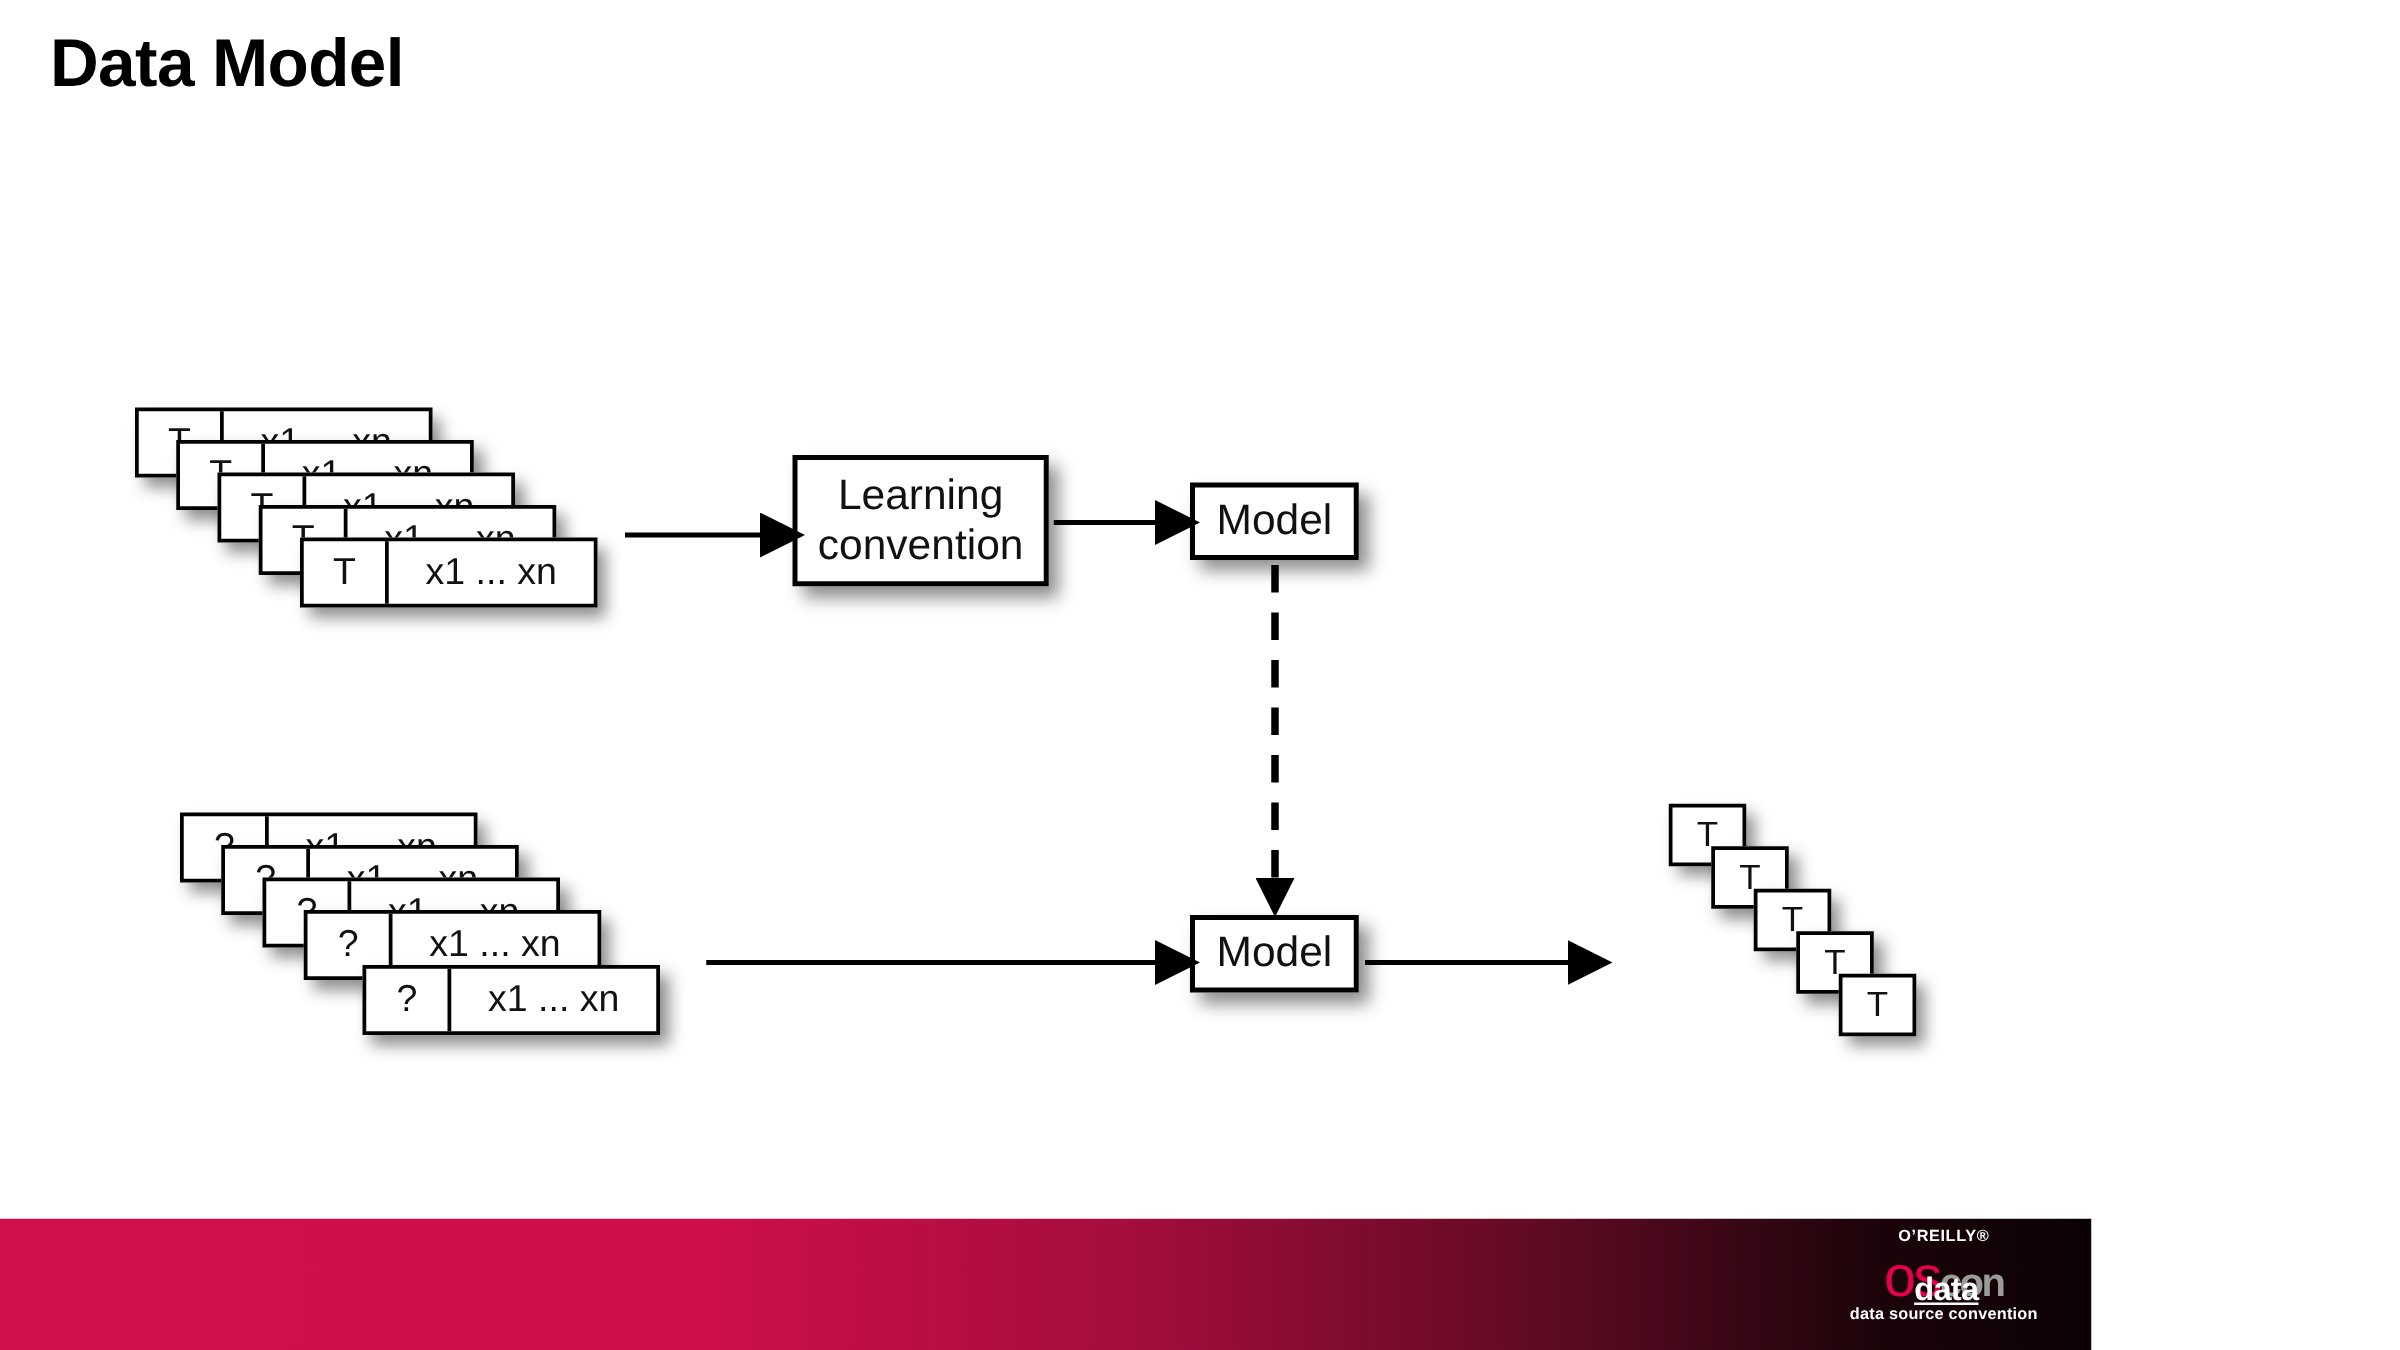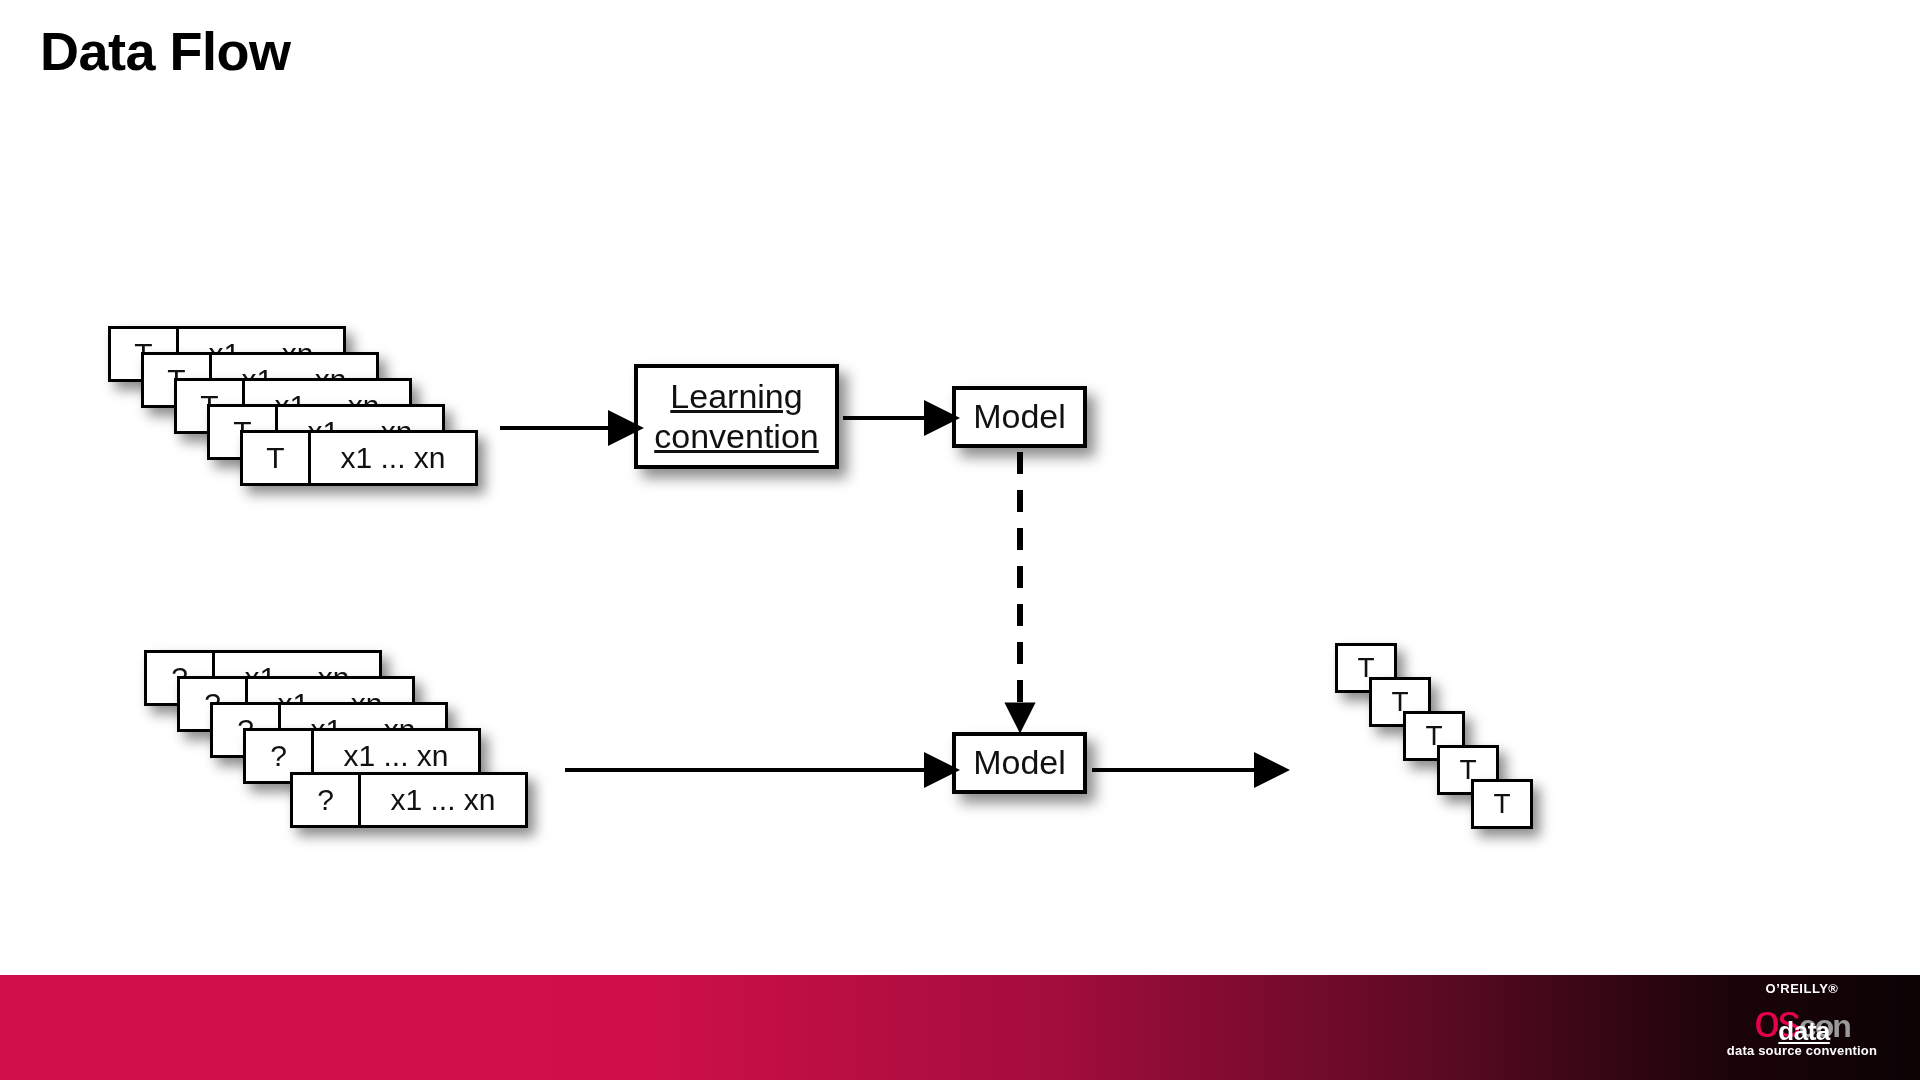--- a/index.html
+++ b/index.html
@@ -84,21 +84,21 @@
   #arrows{
     position:absolute; left:0; top:0;
     width:1920px; height:960px;
     pointer-events:none;
   }
 
   
   #footer{
     position:absolute;
     left:0; top:975px;
-    width:1920px; height:105px;
+    width:1673px; height:105px;
     background:linear-gradient(to right,#D0104A 0%,#CE0F49 34%,#A20D3C 55%,#5B0A22 75%,#1B0409 90%,#0B0204 100%);
   }
   #logo{
     position:absolute;
     right:28px; top:6px;
     width:180px;
     text-align:center;
     color:#fff;
   }
   #oreilly-wordmark{
@@ -140,21 +140,21 @@
     font-size:13px;
     font-weight:bold;
     color:#ffffff;
     letter-spacing:0.2px;
     margin-top:-2px;
   }
 </style>
 </head>
 <body>
 
-<div id="slide-title">Data Flow</div>
+<div id="slide-title">Data Model</div>
 
 <div id="diagram">
 
   <div>
     <div class="card" style="left:108px;  top:326px; width:238px; height:56px; z-index:1;">
       <div class="cell-left">T</div>
       <div class="cell-right">x1 ... xn</div>
     </div>
     <div class="card" style="left:141px; top:352px; width:238px; height:56px; z-index:2;">
       <div class="cell-left">T</div>
@@ -167,21 +167,21 @@
     <div class="card" style="left:207px; top:404px; width:238px; height:56px; z-index:4;">
       <div class="cell-left">T</div>
       <div class="cell-right">x1 ... xn</div>
     </div>
     <div class="card" style="left:240px; top:430px; width:238px; height:56px; z-index:5;">
       <div class="cell-left">T</div>
       <div class="cell-right">x1 ... xn</div>
     </div>
   </div>
 
-  <div class="procbox" style="left:634px; top:364px; width:205px; height:105px; flex-direction:column;text-decoration:underline;">
+  <div class="procbox" style="left:634px; top:364px; width:205px; height:105px; flex-direction:column;">
     <span>Learning</span>
     <span>convention</span>
   </div>
 
   <div class="procbox" style="left:952px; top:386px; width:135px; height:62px;">Model</div>
 
   <div>
     <div class="card" style="left:144px; top:650px; width:238px; height:56px; z-index:1;">
       <div class="cell-left">?</div>
       <div class="cell-right">x1 ... xn</div>

